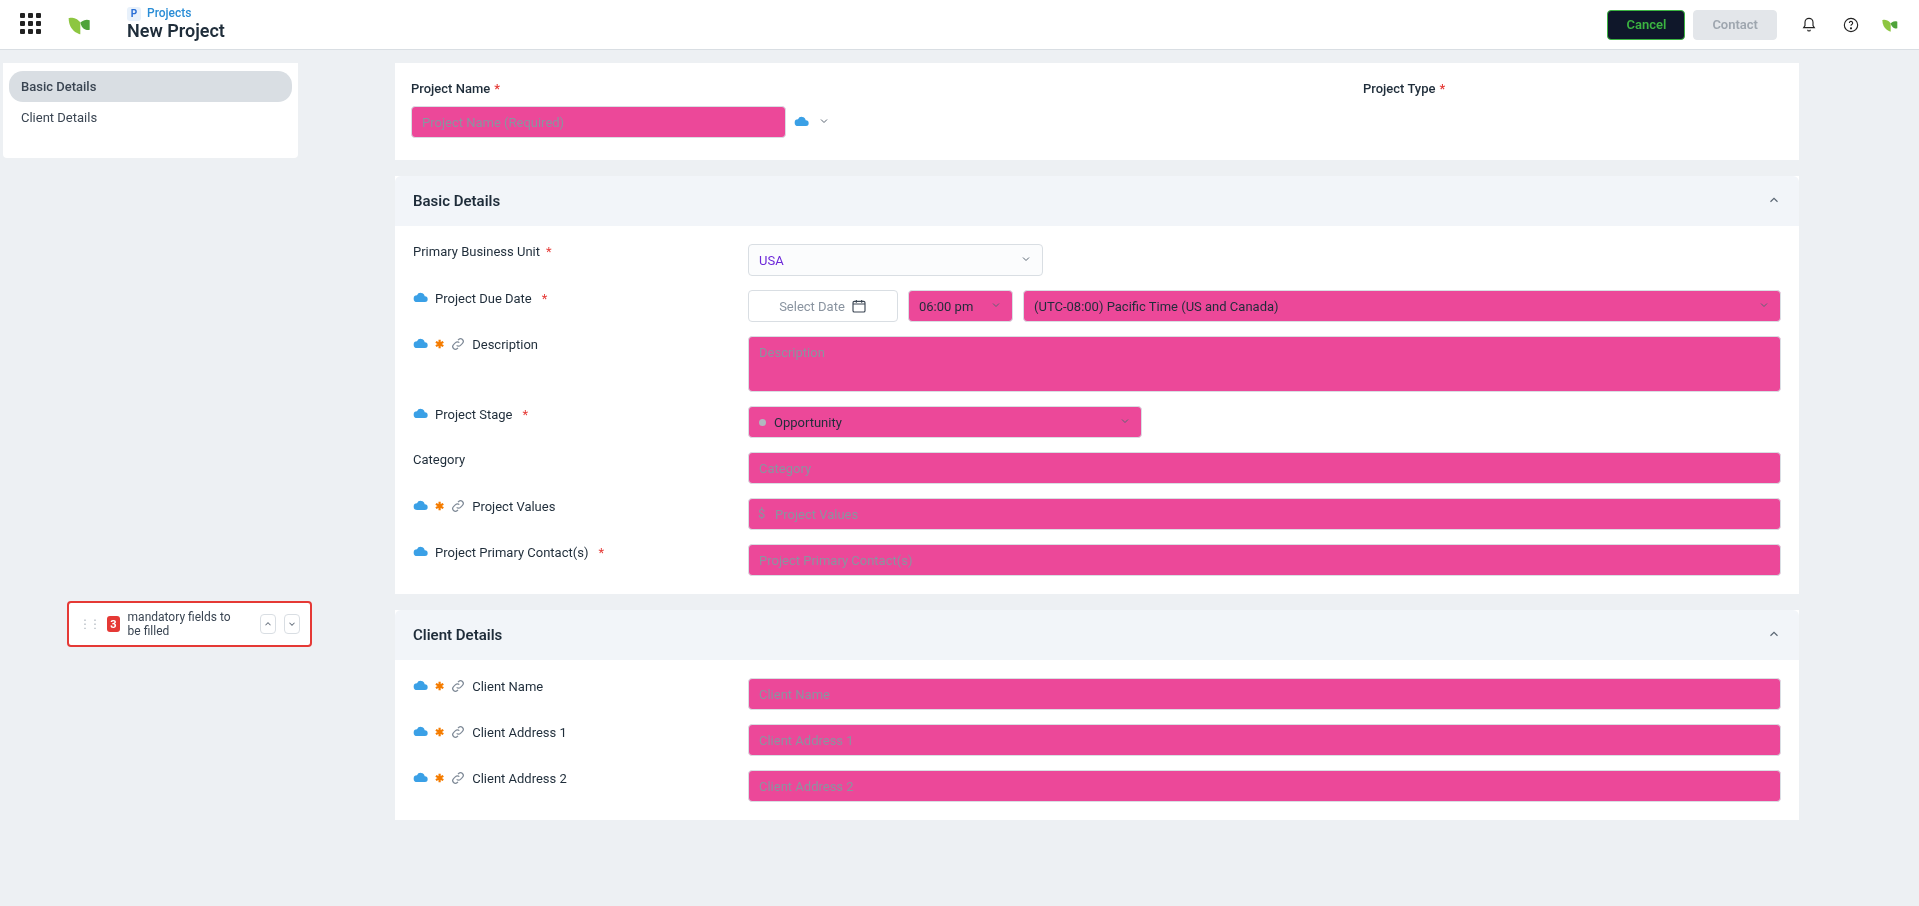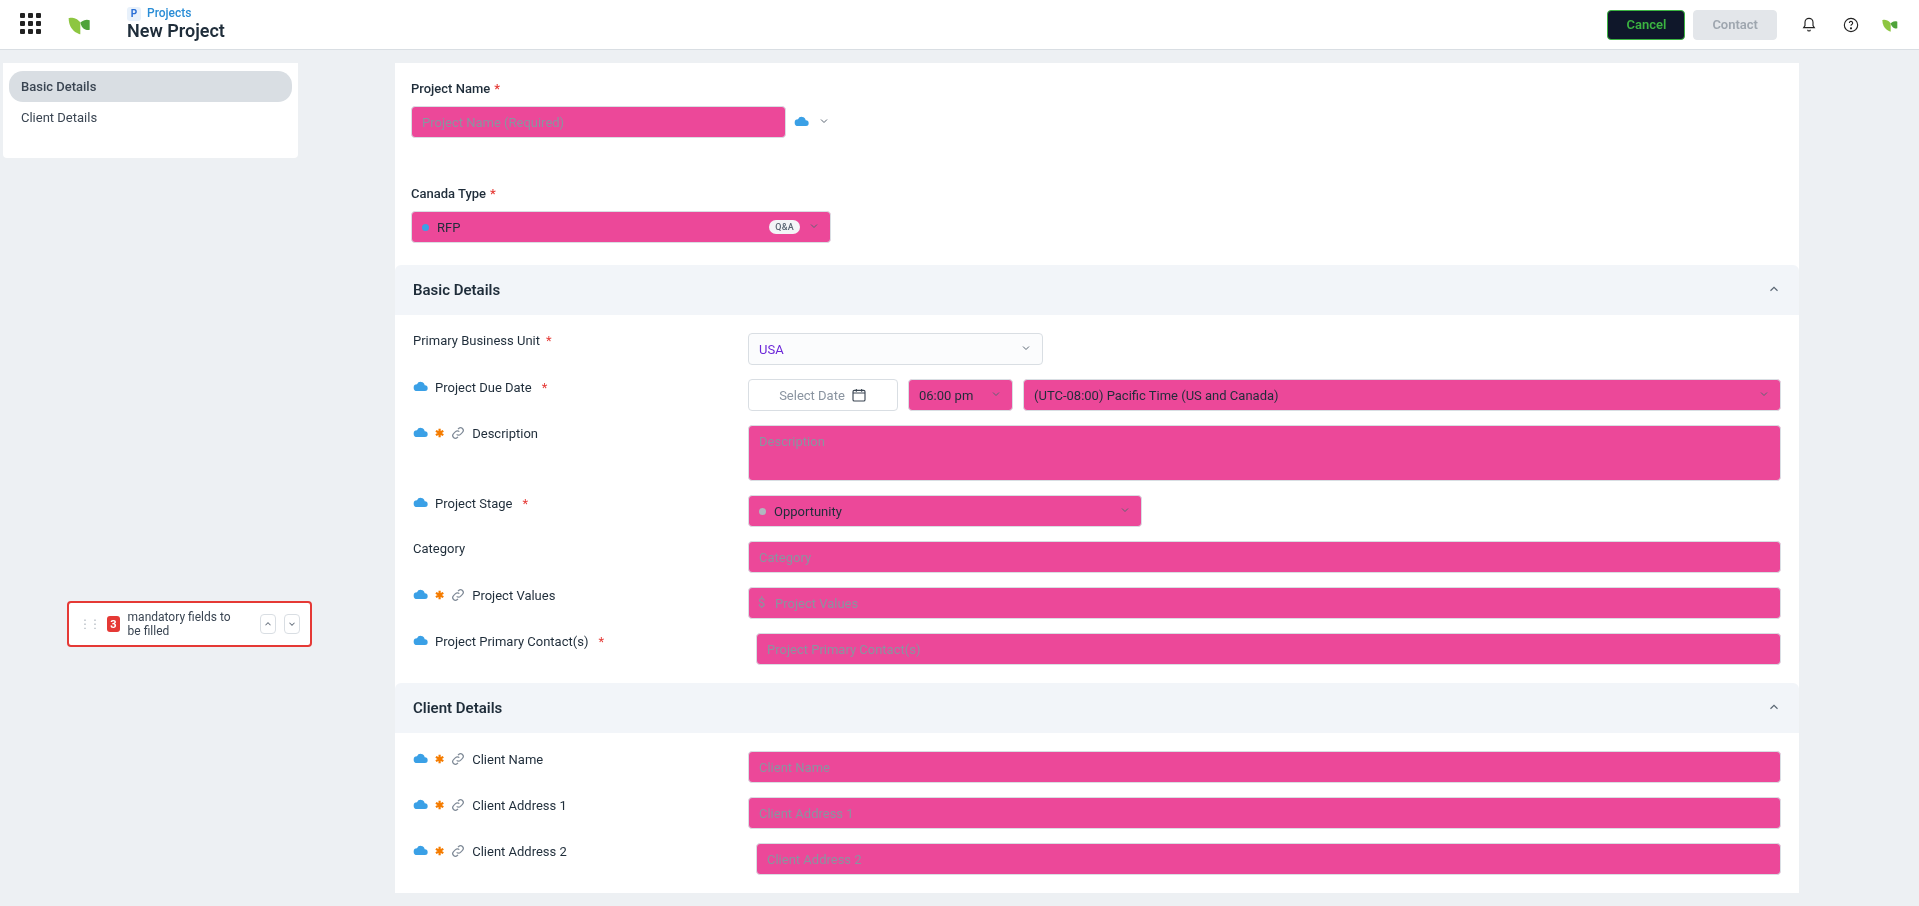--- a/index.html
+++ b/index.html
@@ -32,21 +32,21 @@
   .btn-create{background:#e3e6ea;border:1px solid #e3e6ea;color:#9ea6af;cursor:not-allowed;}
   .hdr-ico{width:20px;height:20px;margin-left:22px;color:#222;cursor:pointer;display:inline-flex;align-items:center;justify-content:center;}
 
   
   .leftnav{position:absolute;left:3px;top:63px;width:295px;height:95px;background:#fff;border-radius:0 0 4px 4px;padding:8px 6px;}
   .nav-item{font-size:13px;padding:8px 12px;border-radius:14px;cursor:pointer;color:#3a4552;}
   .nav-item.active{background:#d9dee3;font-weight:500;border-radius:14px 14px 14px 14px;}
 
   
   .main{position:absolute;left:395px;top:63px;right:120px;bottom:0;overflow:hidden;}
-  .card{background:#fff;border-radius:0;flex-direction:column;}
+  .card{background:#fff;border-radius:0;margin-bottom:16px;}
 
   
   .top-card{padding:18px 16px 22px;display:flex;gap:24px;}
   .form-col{flex:1;position:relative;}
   .form-lbl{font-size:13px;color:var(--txt);font-weight:500;margin-bottom:10px;display:flex;align-items:center;gap:4px;}
   .req{color:var(--red);}
   .input,.select,.textarea{width:100%;border:1px solid var(--bdr);border-radius:4px;height:32px;padding:0 10px;font-size:13px;color:var(--txt);background:#ec4899;}
   .input::placeholder,.textarea::placeholder{color:var(--mut);}
   .select{display:flex;align-items:center;justify-content:space-between;cursor:pointer;gap:8px;}
   .select .sel-left{display:flex;align-items:center;gap:8px;}
@@ -55,21 +55,21 @@
   .dot-grey{background:#b0b7bf;}
   .qa-badge{font-size:9px;background:#f3f5f7;padding:2px 6px;border-radius:8px;color:#5a6673;font-weight:500;text-transform:uppercase;letter-spacing:.3px;}
   .chev{color:#5a6673;font-size:12px;}
   .row-pname{display:flex;align-items:center;gap:8px;}
   .row-pname input{width:375px;}
 
   
   .sec-hdr{background:#f2f5f9;padding:16px 18px;font-size:15px;font-weight:600;display:flex;justify-content:space-between;align-items:center;border-radius:6px 6px 0 0;}
   .sec-body{padding:18px;}
   .frow{display:flex;align-items:flex-start;margin-bottom:14px;}
-  .frow:last-child{margin-bottom:0;gap:8px;}
+  .frow:last-child{margin-bottom:0;}
   .frow-lbl{width:335px;font-size:13px;display:flex;align-items:center;gap:6px;color:var(--txt);}
   .frow-ctl{flex:1;display:flex;gap:10px;}
   .ico-cloud{color:#3aa0e6;}
   .ico-hs{color:var(--org);font-weight:bold;font-size:11px;}
   .ico-link{color:#7f8a97;}
   .date-row .date-fld{display:flex;align-items:center;border:1px solid var(--bdr);border-radius:4px;height:32px;padding:0 10px;width:150px;justify-content:center;gap:6px;}
   .date-row .date-fld .ph{color:var(--mut);font-size:13px;}
   .time-sel{width:105px;}
   .tz-sel{flex:1;}
   .textarea{height:56px;padding:8px 10px;resize:none;}
@@ -179,36 +179,22 @@
         <span class="chev">
           <svg width="12" height="12" viewBox="0 0 24 24" fill="none" stroke="currentColor" stroke-width="2">
               <path d="M6 9l6 6 6-6"></path>
             </svg>
         </span>
       </div>
     </div>
     <div style="width:205px"></div>
     <div class="form-col" style="max-width:420px;">
       <div class="form-lbl">
-        <span>Canada Type</span>
+        <span>Project Type</span>
           <span class="req">*</span>
-      </div>
-      <div class="select">
-        <span class="sel-left">
-          <span class="dot dot-blue"></span>
-          <span>RFP</span>
-        </span>
-        <span style="display:flex;align-items:center;gap:8px;">
-          <span class="qa-badge">Q&amp;A</span>
-          <span class="chev">
-            <svg width="12" height="12" viewBox="0 0 24 24" fill="none" stroke="currentColor" stroke-width="2">
-                <path d="M6 9l6 6 6-6"></path>
-              </svg>
-          </span>
-        </span>
       </div>
     </div>
   </div>
 
   <div class="card">
     <div class="sec-hdr">
       <span>Basic Details</span>
       <span class="chev">
         <svg width="14" height="14" viewBox="0 0 24 24" fill="none" stroke="currentColor" stroke-width="2">
             <path d="M6 15l6-6 6 6"></path>

